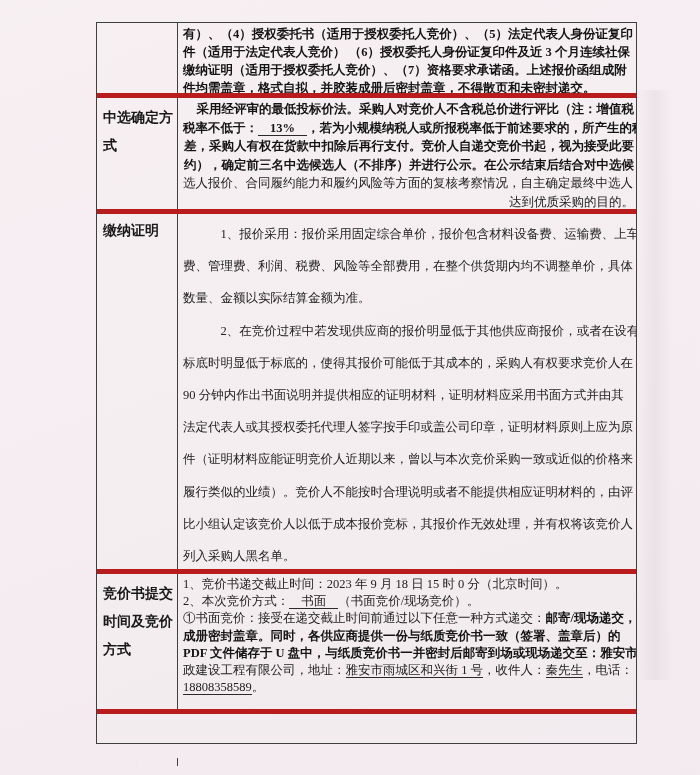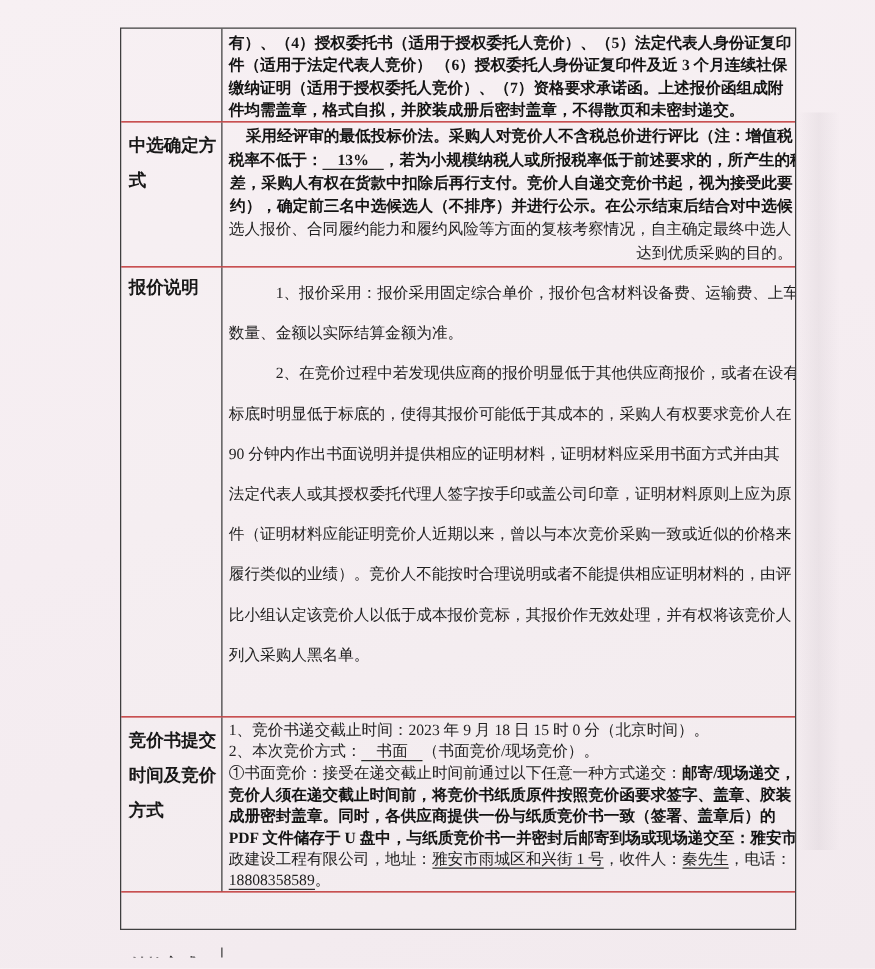--- a/index.html
+++ b/index.html
@@ -12,21 +12,21 @@
   .scan-shade{
     position:absolute;right:28px;top:90px;width:34px;height:590px;
     background:linear-gradient(90deg,rgba(176,166,174,0) 0%,rgba(176,166,174,0.14) 50%,rgba(176,166,174,0) 100%);
     pointer-events:none;
   }
   .doc-table{
     position:absolute;left:96px;top:22px;width:541px;height:722px;
     border:1px solid #3f3f3f;box-sizing:border-box;
     background:rgba(255,255,255,0.06);
   }
-  .row{display:flex;box-sizing:border-box;border-bottom:1px solid #b91c1c;}
+  .row{display:flex;box-sizing:border-box;border-bottom:5px solid #b91c1c;}
   .row:last-child{border-bottom:none;}
   .r0{height:75px;}
   .r1{height:116px;}
   .r2{height:360px;}
   .r3{height:140px;}
   .r4{height:30px;}
   .label-cell{
     width:81px;flex:0 0 81px;box-sizing:border-box;
     border-right:1px solid #3f3f3f;
     padding:6px 2px 0 6px;overflow:hidden;
@@ -82,45 +82,45 @@
         <div class="line"><span class="b">税率不低于：</span><span class="b u p">13%</span><span class="b">，若为小规模纳税人或所报税率低于前述要求的，所产生的税</span></div>
         <div class="line"><span class="b">差，采购人有权在货款中扣除后再行支付。竞价人自递交竞价书起，视为接受此要</span></div>
         <div class="line"><span class="b">约），确定前三名中选候选人（不排序）并进行公示。在公示结束后结合对中选候</span></div>
         <div class="line"><span>选人报价、合同履约能力和履约风险等方面的复核考察情况，自主确定最终中选人，</span></div>
         <div class="line"><span>达到优质采购的目的。</span></div>
       </div>
   </div>
 
   <div class="row r2">
     <div class="label-cell">
-      <div class="label-text">报价说明</div>
+      <div class="label-text">缴纳证明</div>
     </div>
     <div class="content-cell">
         <div class="line"><span>　　　1、报价采用：报价采用固定综合单价，报价包含材料设备费、运输费、上车</span></div>
+        <div class="line"><span>费、管理费、利润、税费、风险等全部费用，在整个供货期内均不调整单价，具体</span></div>
         <div class="line"><span>数量、金额以实际结算金额为准。</span></div>
         <div class="line"><span>　　　2、在竞价过程中若发现供应商的报价明显低于其他供应商报价，或者在设有</span></div>
         <div class="line"><span>标底时明显低于标底的，使得其报价可能低于其成本的，采购人有权要求竞价人在</span></div>
         <div class="line"><span>90 分钟内作出书面说明并提供相应的证明材料，证明材料应采用书面方式并由其</span></div>
         <div class="line"><span>法定代表人或其授权委托代理人签字按手印或盖公司印章，证明材料原则上应为原</span></div>
         <div class="line"><span>件（证明材料应能证明竞价人近期以来，曾以与本次竞价采购一致或近似的价格来</span></div>
         <div class="line"><span>履行类似的业绩）。竞价人不能按时合理说明或者不能提供相应证明材料的，由评</span></div>
         <div class="line"><span>比小组认定该竞价人以低于成本报价竞标，其报价作无效处理，并有权将该竞价人</span></div>
         <div class="line"><span>列入采购人黑名单。</span></div>
       </div>
   </div>
 
   <div class="row r3">
     <div class="label-cell">
       <div class="label-text">竞价书提交时间及竞价方式</div>
     </div>
     <div class="content-cell">
         <div class="line"><span>1、竞价书递交截止时间：2023 年 9 月 18 日 15 时 0 分（北京时间）。</span></div>
         <div class="line"><span>2、本次竞价方式：</span><span class="u p">书面</span><span>（书面竞价/现场竞价）。</span></div>
         <div class="line"><span>①书面竞价：接受在递交截止时间前通过以下任意一种方式递交：</span><span class="b">邮寄/现场递交，</span></div>
-        <div class="line"><span class="b">竞价人须在递交截止时间前，将竞价书纸质原件按照竞价函要求签字、盖章、胶装</span></div>
         <div class="line"><span class="b">成册密封盖章。同时，各供应商提供一份与纸质竞价书一致（签署、盖章后）的</span></div>
         <div class="line"><span class="b">PDF 文件储存于 U 盘中，与纸质竞价书一并密封后邮寄到场或现场递交至：雅安市</span></div>
         <div class="line"><span>政建设工程有限公司，地址：</span><span class="u">雅安市雨城区和兴街 1 号</span><span>，收件人：</span><span class="u">秦先生</span><span>，电话：</span></div>
         <div class="line"><span class="u">18808358589</span><span>。</span></div>
       </div>
   </div>
 
   <div class="row r4">
     <div class="label-cell">
       <div class="label-text">付款方式</div>

